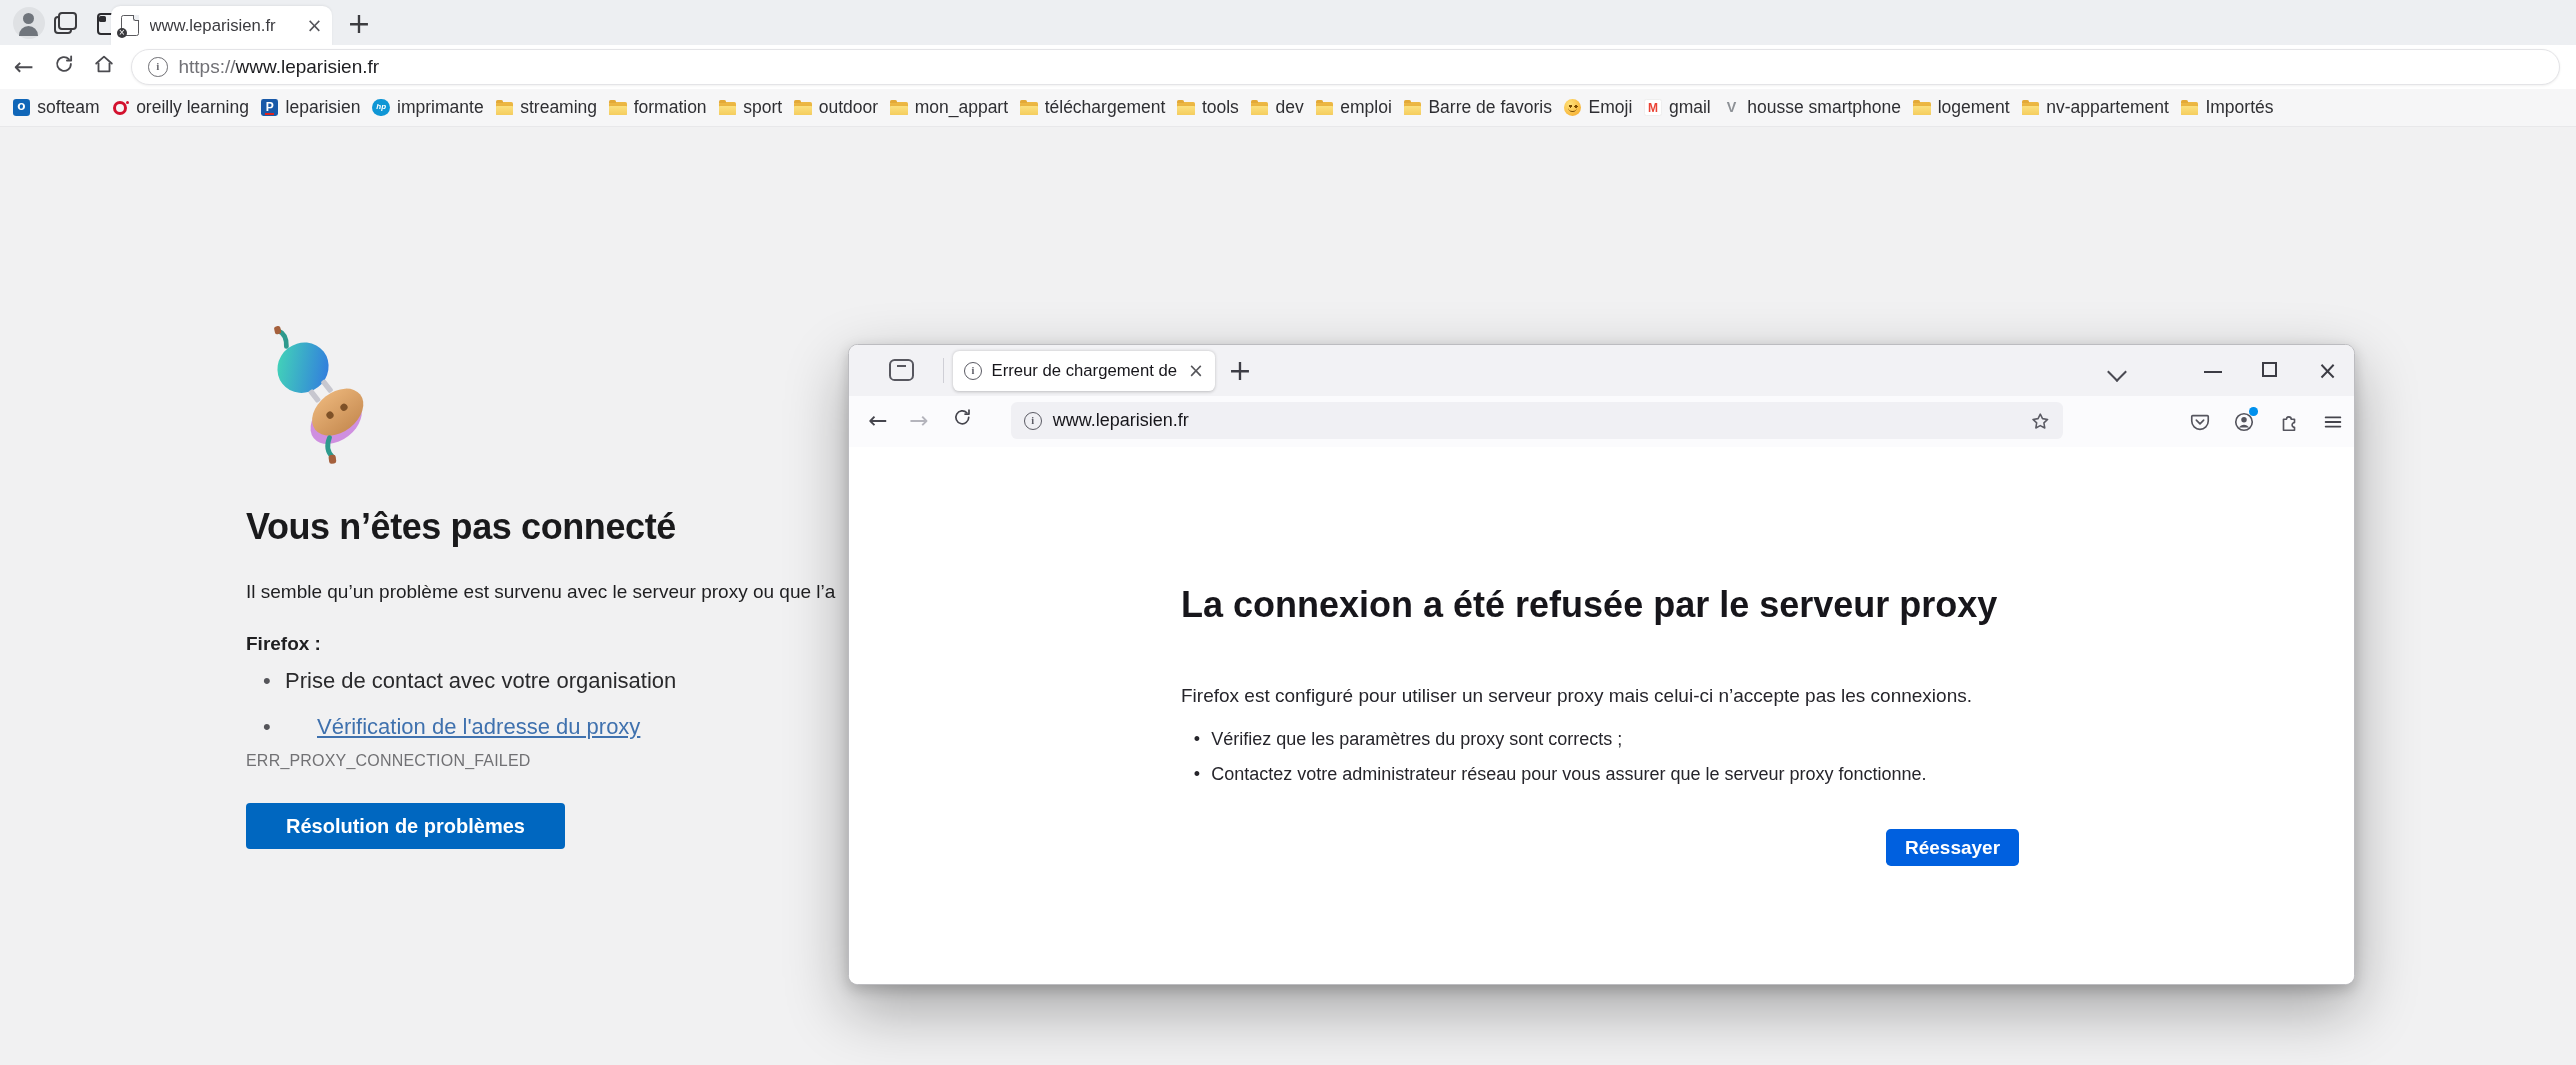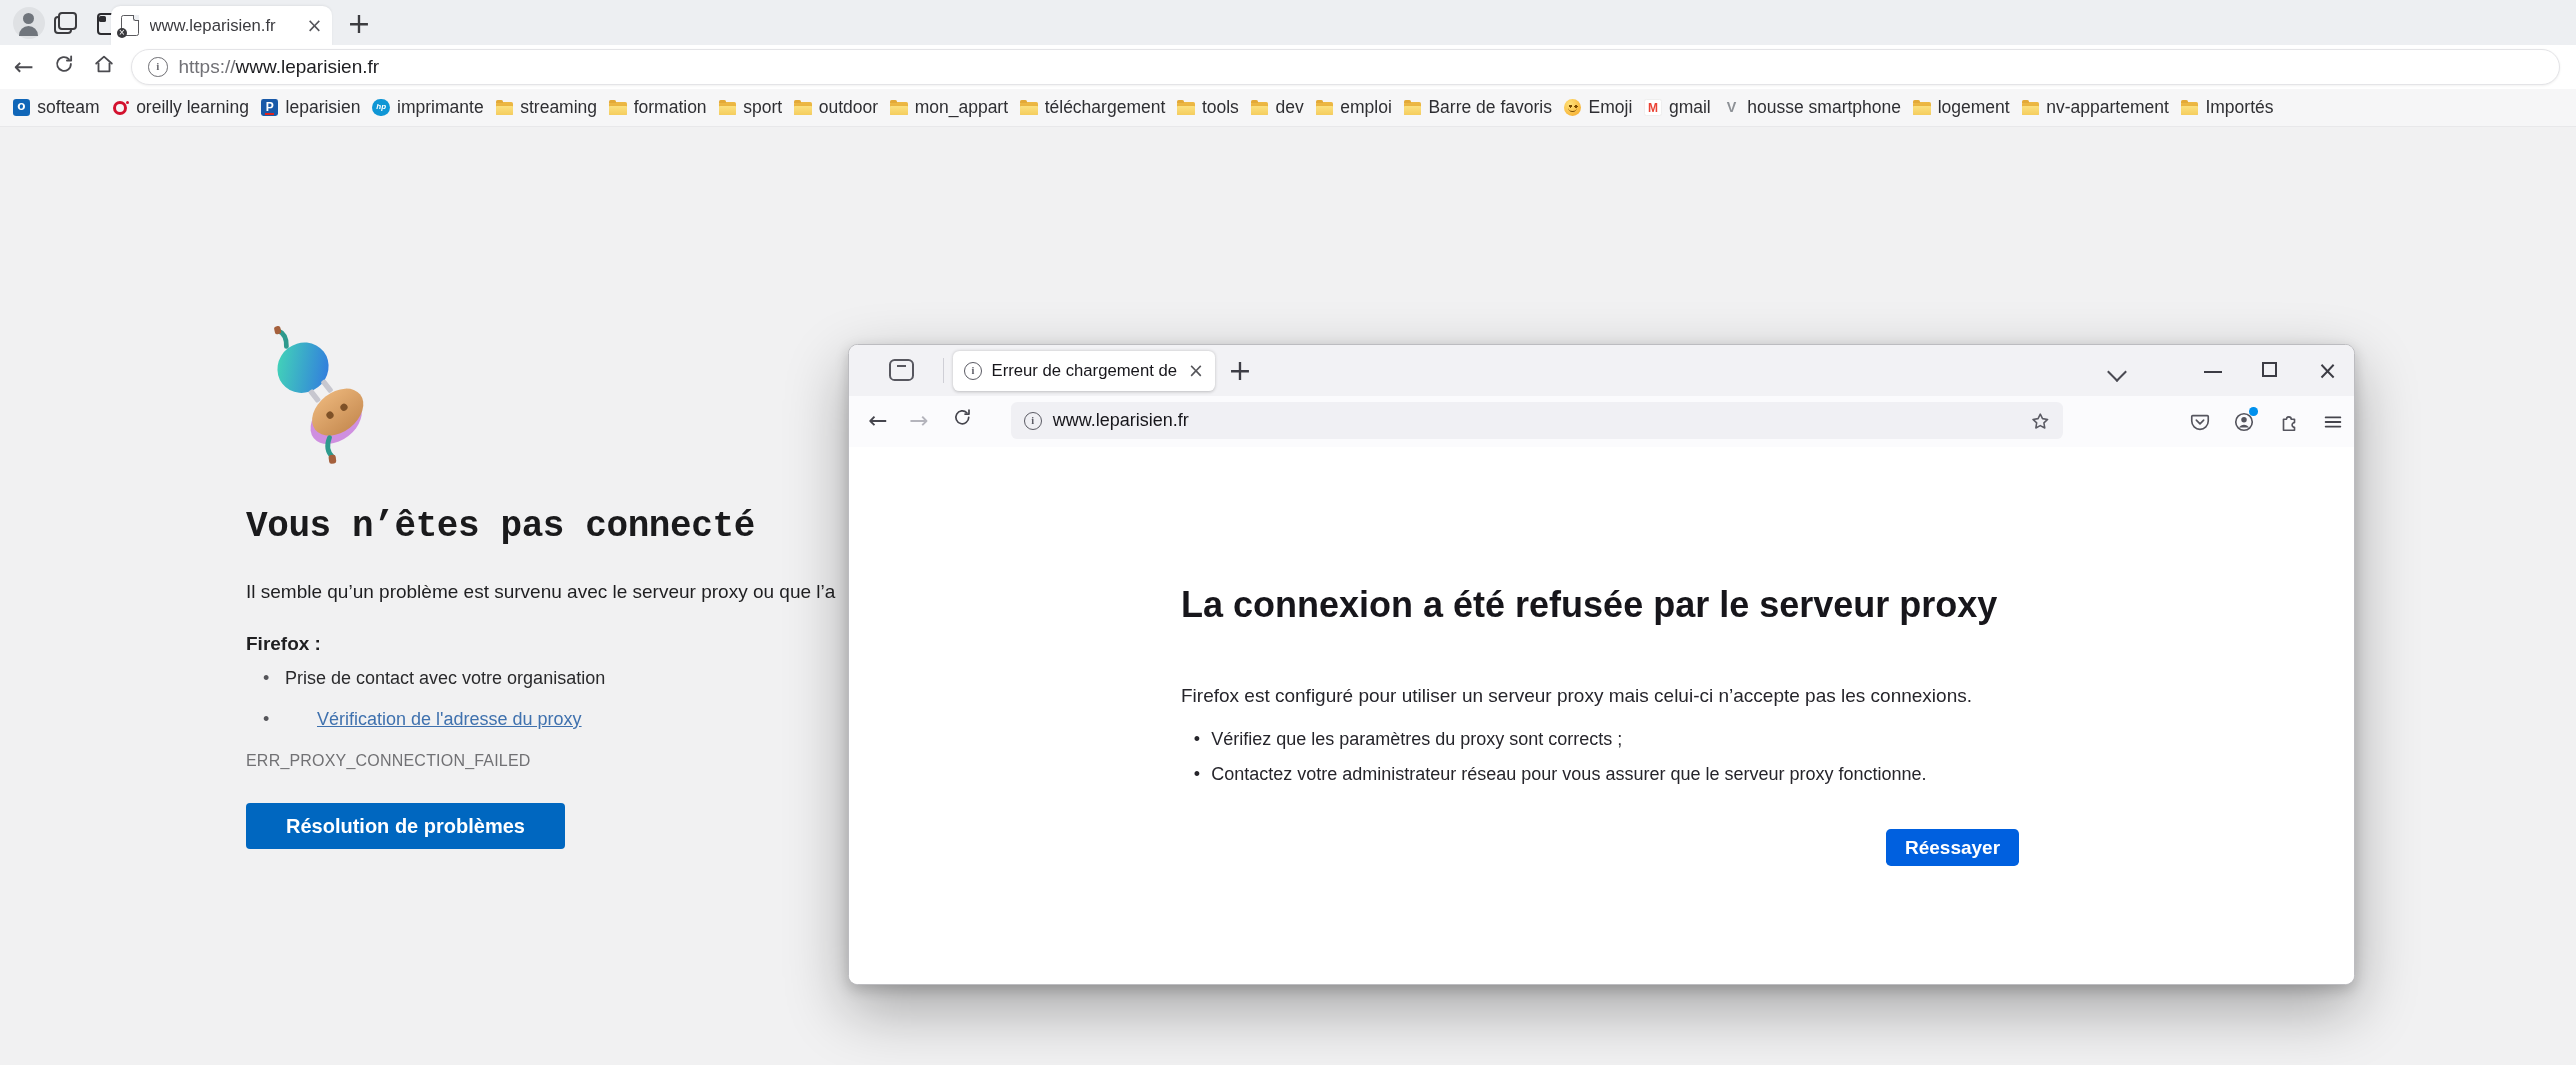--- a/index.html
+++ b/index.html
@@ -65,25 +65,25 @@
       radial-gradient(circle 1.6px at 12px 7.1px,#7a4b00 98%,transparent),
       radial-gradient(circle at 35% 30%,#ffe27a,#f5a623);}
   .ic-emoji::before{content:"";position:absolute;left:4px;top:6.3px;width:8.7px;height:5.6px;border-bottom:1.6px solid #7a4b00;border-radius:0 0 8px 8px;}
   .ic-gmail{background:#fff;border-radius:2.4px;border:0.8px solid #eee;box-sizing:border-box;}
   .ic-gmail::before{content:"M";position:absolute;left:0;right:0;top:0.8px;text-align:center;color:#ea4335;font-weight:bold;font-size:12px;}
   .ic-housse::before{content:"V";position:absolute;left:0;right:0;top:0;text-align:center;color:#8d9196;font-weight:bold;font-size:14.3px;}
 
   
   .edge-page{position:absolute;top:127px;left:0;right:0;bottom:0;background:#f1f1f2;}
   .edge-illustration{position:absolute;left:262px;top:198px;}
-  .edge-err-title{position:absolute;left:246px;top:379px;margin:0;font-size:36px;font-weight:700;color:#1a1a1c;letter-spacing:-0.4px;font-family:Liberation Mono, monospace;}
+  .edge-err-title{position:absolute;left:246px;top:379px;margin:0;font-size:36px;font-weight:700;color:#1a1a1c;letter-spacing:-0.4px;}
   .edge-err-sub{position:absolute;left:246px;top:454px;margin:0;font-size:19px;color:#1f1f21;white-space:nowrap;}
   .edge-err-try{position:absolute;left:246px;top:506px;margin:0;font-size:19px;font-weight:700;color:#1f1f21;}
   .edge-err-list{position:absolute;left:252px;top:541px;margin:0;padding:0;list-style:none;}
-  .edge-err-list li{position:relative;padding-left:33px;margin-bottom:20px;font-size:18px;color:#2a2a2c;}
+  .edge-err-list li{position:relative;padding-left:33px;margin-bottom:20px;font-size:22px;color:#2a2a2c;}
   .edge-err-list li::before{content:"•";position:absolute;left:11px;top:0;color:#55555a;}
   .edge-err-list a{color:#3f71ae;text-decoration:underline;cursor:pointer;margin-left:32px;}
   .edge-err-code{position:absolute;left:246px;top:625px;font-size:16px;color:#717174;letter-spacing:0.2px;}
   .edge-troubleshoot{position:absolute;left:246px;top:676px;height:46px;padding:0 40px;border:none;border-radius:4px;
     background:#0067c0;color:#fff;font-size:20px;font-weight:700;font-family:inherit;cursor:pointer;}
 
   
   .fx-window{position:absolute;left:848px;top:344px;width:1507px;height:641px;background:#fff;border-radius:9.5px;
     border:0.8px solid #bcbcc0;box-shadow:0 24px 63px rgba(0,0,0,.32),0 4.8px 14.3px rgba(0,0,0,.18);z-index:5;overflow:hidden;box-sizing:border-box;}
   .fx-tabbar{position:absolute;top:0;left:0;right:0;height:51px;background:#f2f2f5;}

